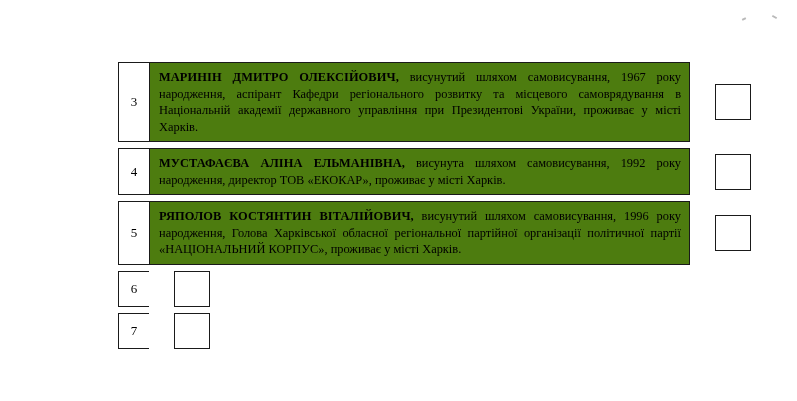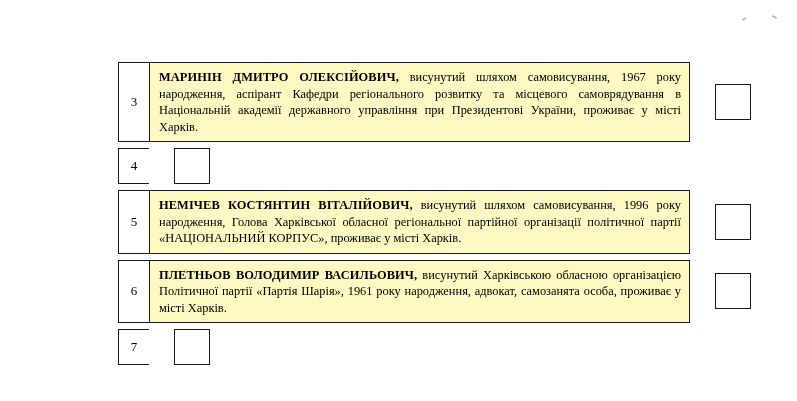--- a/index.html
+++ b/index.html
@@ -44,21 +44,21 @@
     font-family: "Liberation Serif", serif;
     background: #ffffff;
   }
   .text-cell {
     flex: 1;
     border: 1.6px solid #1a1a1a;
     padding: 6px 8px 6px 9px;
     font-size: 12.4px;
     line-height: 1.33;
     text-align: justify;
-    background: #fef9c3;
+    background: #4d7c0f;
   }
   .cand-name {
     font-weight: bold;
     letter-spacing: 0.1px;
   }
   .cand-desc {
     font-weight: normal;
   }
   .box-cell {
     width: 62px;
@@ -96,40 +96,40 @@
       <div class="text-cell">
         <span class="cand-name">МАРИНІН ДМИТРО ОЛЕКСІЙОВИЧ,</span><span class="cand-desc"> висунутий шляхом самовисування, 1967 року народження, аспірант Кафедри регіонального розвитку та місцевого самоврядування в Національній академії державного управління при Президентові України, проживає у місті Харків.</span>
       </div>
       <div class="box-cell">
         <div class="vote-box"></div>
       </div>
     </div>
 
     <div class="row">
       <div class="num-cell">4</div>
+      <div class="text-cell">
+        <span class="cand-name">МУСТАФАЄВА АЛІНА ЕЛЬМАНІВНА,</span><span class="cand-desc"> висунута шляхом самовисування, 1992 року народження, директор ТОВ «ЕКОКАР», проживає у місті Харків.</span>
+      </div>
       <div class="box-cell">
         <div class="vote-box"></div>
       </div>
     </div>
 
     <div class="row">
       <div class="num-cell">5</div>
       <div class="text-cell">
-        <span class="cand-name">НЕМІЧЕВ КОСТЯНТИН ВІТАЛІЙОВИЧ,</span><span class="cand-desc"> висунутий шляхом самовисування, 1996 року народження, Голова Харківської обласної регіональної партійної організації політичної партії «НАЦІОНАЛЬНИЙ КОРПУС», проживає у місті Харків.</span>
+        <span class="cand-name">РЯПОЛОВ КОСТЯНТИН ВІТАЛІЙОВИЧ,</span><span class="cand-desc"> висунутий шляхом самовисування, 1996 року народження, Голова Харківської обласної регіональної партійної організації політичної партії «НАЦІОНАЛЬНИЙ КОРПУС», проживає у місті Харків.</span>
       </div>
       <div class="box-cell">
         <div class="vote-box"></div>
       </div>
     </div>
 
     <div class="row">
       <div class="num-cell">6</div>
-      <div class="text-cell">
-        <span class="cand-name">ПЛЕТНЬОВ ВОЛОДИМИР ВАСИЛЬОВИЧ,</span><span class="cand-desc"> висунутий Харківською обласною організацією Політичної партії «Партія Шарія», 1961 року народження, адвокат, самозанята особа, проживає у місті Харків.</span>
-      </div>
       <div class="box-cell">
         <div class="vote-box"></div>
       </div>
     </div>
 
     <div class="row">
       <div class="num-cell">7</div>
       <div class="box-cell">
         <div class="vote-box"></div>
       </div>

